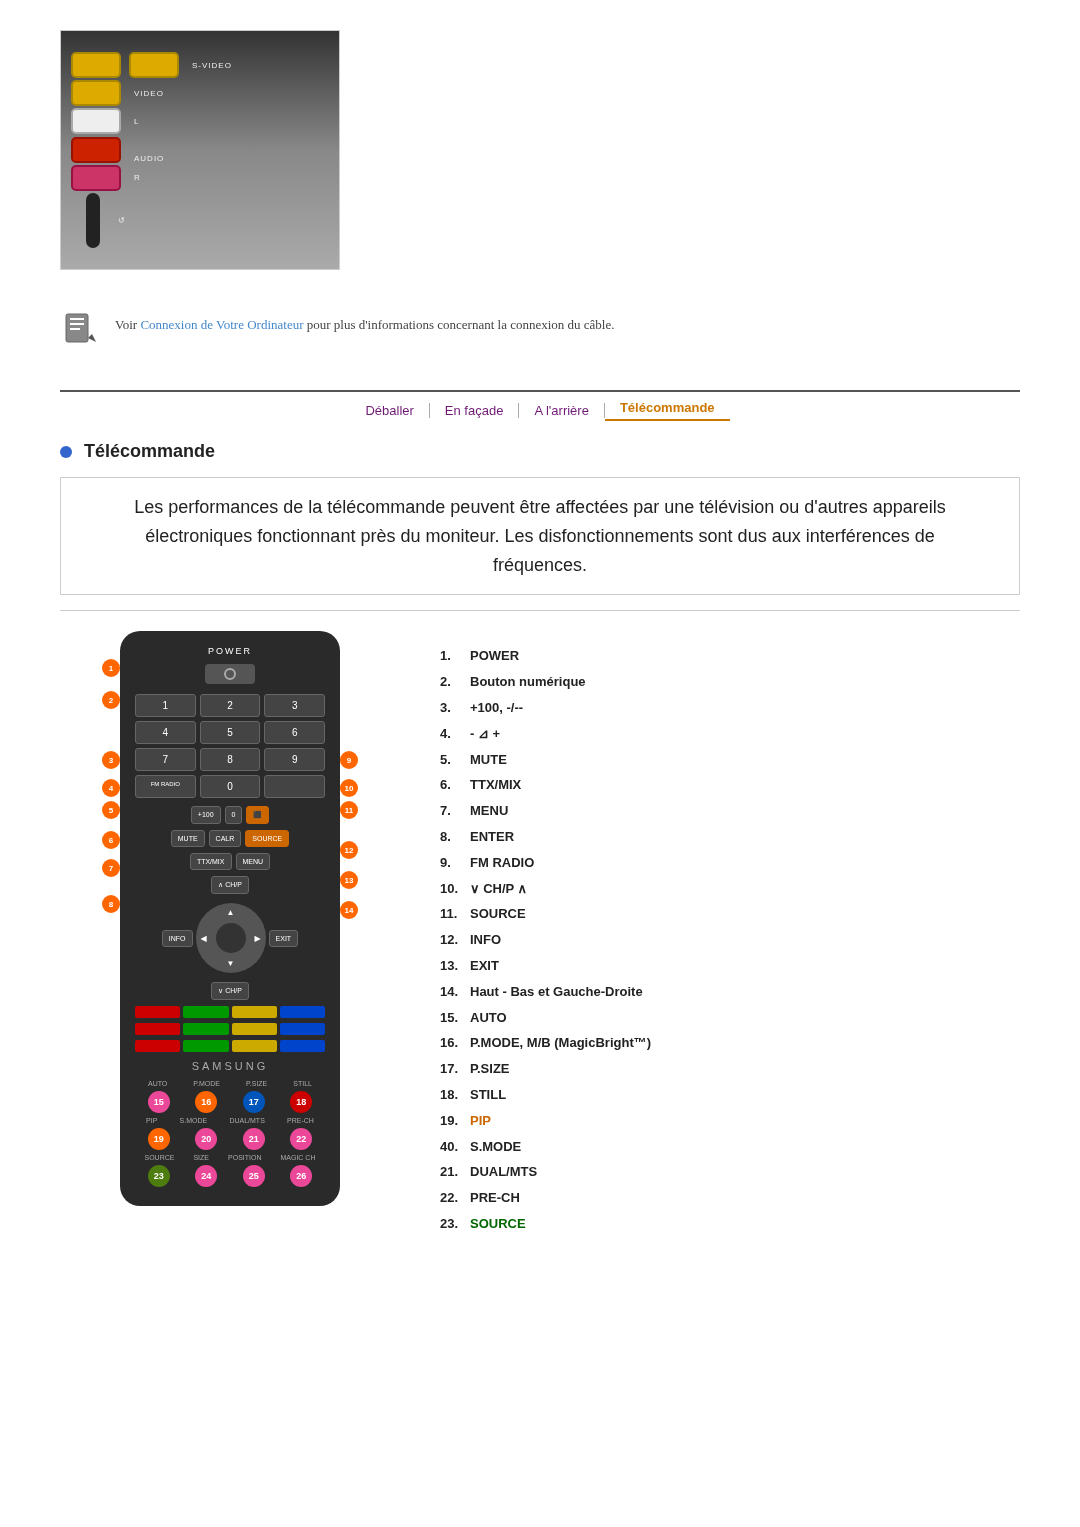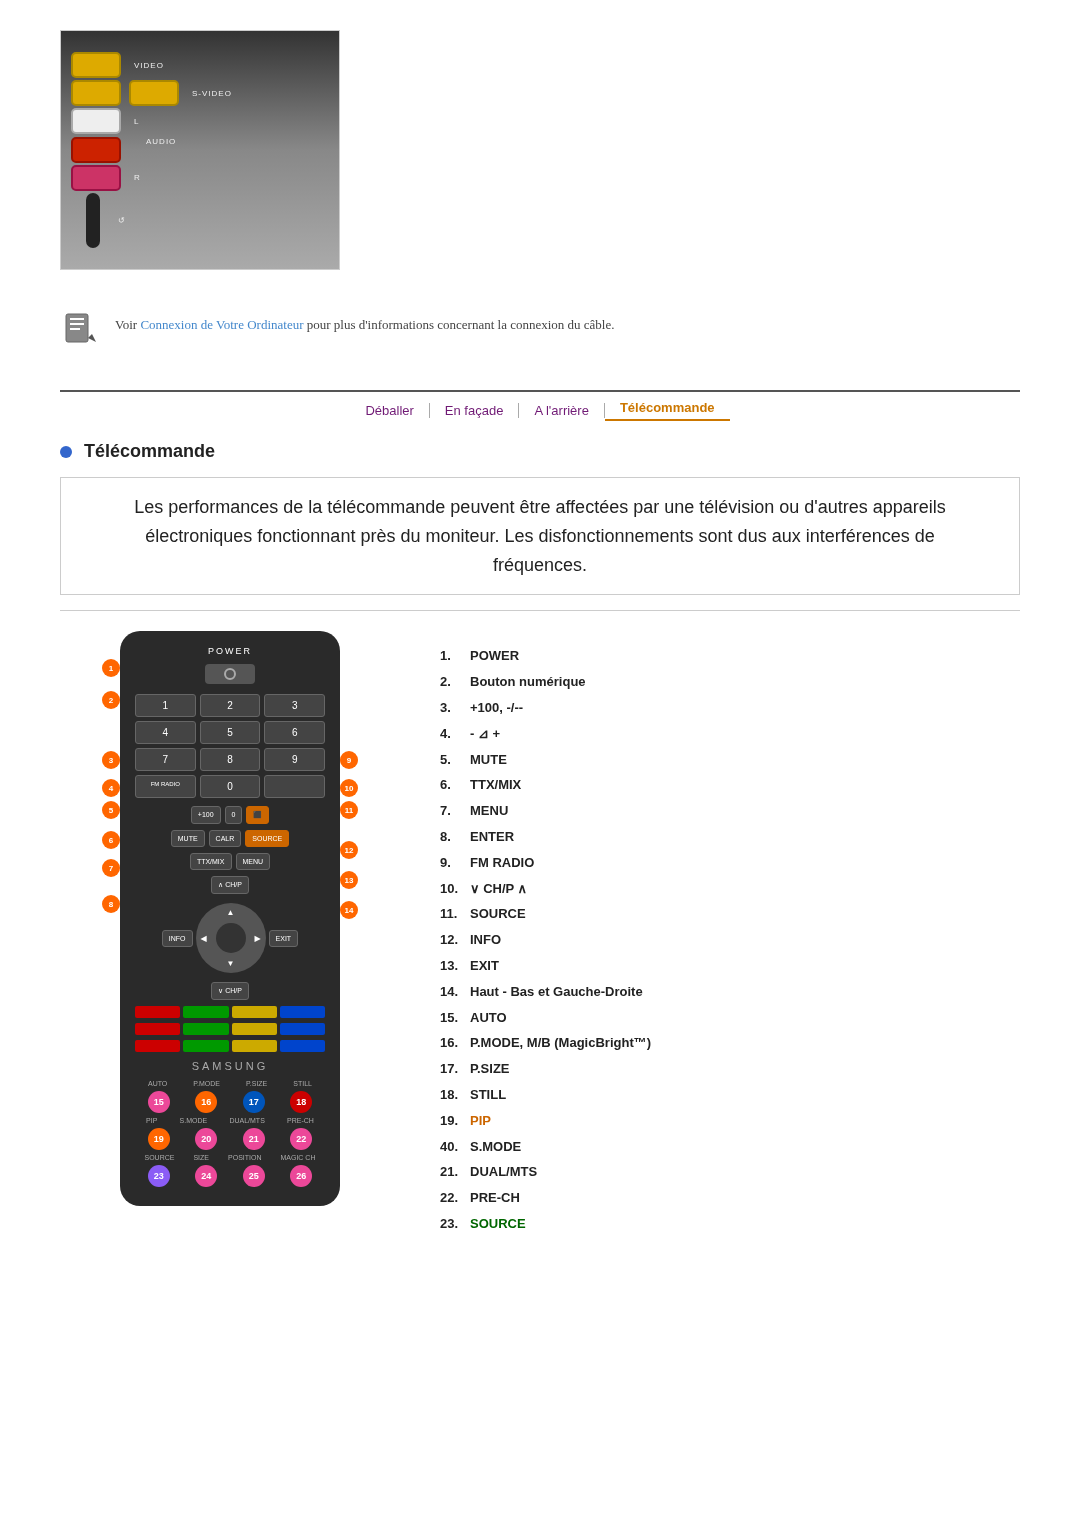--- a/index.html
+++ b/index.html
@@ -308,32 +308,32 @@
   </style>
 </head>
 <body>
 
 <div class="top-image-section">
   <div class="connector-image">
     <div style="width:100%;height:100%;background:linear-gradient(180deg,#333 0%,#555 20%,#888 50%,#aaa 100%);position:relative;display:flex;flex-direction:column;justify-content:space-around;padding:20px 10px;">
 
       <div style="display:flex;align-items:center;gap:8px;">
         <div style="width:50px;height:26px;background:#ddaa00;border-radius:5px;border:2px solid #aa8800;"></div>
-        <div style="font-size:8px;color:#eee;margin-left:5px;letter-spacing:1px;">VIDEO</div>
+        <div style="width:50px;height:26px;background:#ddaa00;border-radius:5px;border:2px solid #aa8800;"></div>
+        <div style="font-size:8px;color:#eee;margin-left:5px;letter-spacing:1px;">S-VIDEO</div>
       </div>
       <div style="display:flex;align-items:center;gap:8px;">
         <div style="width:50px;height:26px;background:#ddaa00;border-radius:5px;border:2px solid #aa8800;"></div>
-        <div style="width:50px;height:26px;background:#ddaa00;border-radius:5px;border:2px solid #aa8800;"></div>
-        <div style="font-size:8px;color:#eee;margin-left:5px;letter-spacing:1px;">S-VIDEO</div>
+        <div style="font-size:8px;color:#eee;margin-left:5px;letter-spacing:1px;">VIDEO</div>
       </div>
       <div style="display:flex;align-items:center;gap:8px;">
         <div style="width:50px;height:26px;background:#eee;border-radius:5px;border:2px solid #aaa;"></div>
         <div style="font-size:8px;color:#eee;margin-left:5px;letter-spacing:1px;">L</div>
       </div>
-      <div style="display:flex;align-items:flex-start;gap:20px;">
+      <div style="display:flex;align-items:flex-end;gap:8px;">
         <div style="width:50px;height:26px;background:#cc2200;border-radius:5px;border:2px solid #991100;"></div>
         <div style="font-size:8px;color:#eee;margin-left:5px;letter-spacing:1px;">AUDIO</div>
       </div>
       <div style="display:flex;align-items:center;gap:8px;">
         <div style="width:50px;height:26px;background:#cc3366;border-radius:5px;border:2px solid #991144;"></div>
         <div style="font-size:8px;color:#eee;margin-left:5px;letter-spacing:1px;">R</div>
       </div>
       <div style="display:flex;align-items:center;gap:8px;">
         <div style="width:14px;height:55px;background:#222;border-radius:7px;margin-left:15px;"></div>
         <div style="font-size:8px;color:#eee;margin-left:10px;">↺</div>
@@ -505,21 +505,21 @@
           <div class="nc nc-dark">22</div>
         </div>
 
         <div style="font-size:7px;color:#aaa;display:flex;justify-content:space-around;margin-bottom:2px;margin-top:4px;">
           <span>SOURCE</span>
           <span>SIZE</span>
           <span>POSITION</span>
           <span>MAGIC CH</span>
         </div>
         <div class="numbered-circle-row">
-          <div class="nc nc-green" style="background:#8b5cf6;">23</div>
+          <div class="nc nc-green" style="background:#4d7c0f;">23</div>
           <div class="nc nc-dark">24</div>
           <div class="nc nc-dark">25</div>
           <div class="nc nc-dark">26</div>
         </div>
       </div>
     </div>
   </div>
 
   <div class="feature-list">
     <div class="feature-item">

